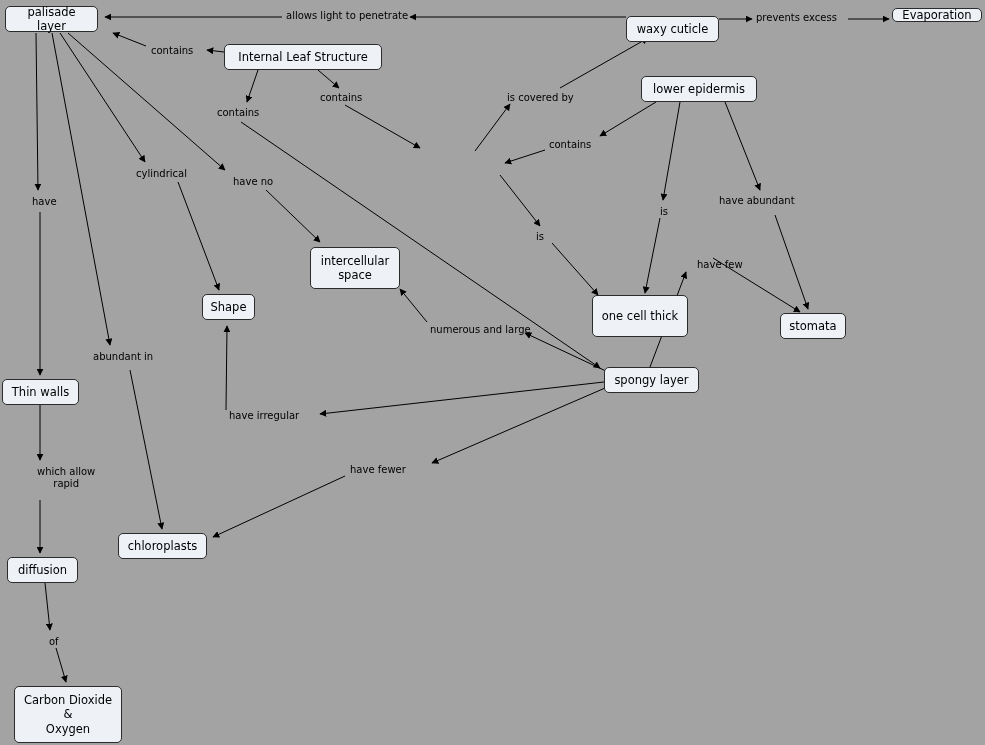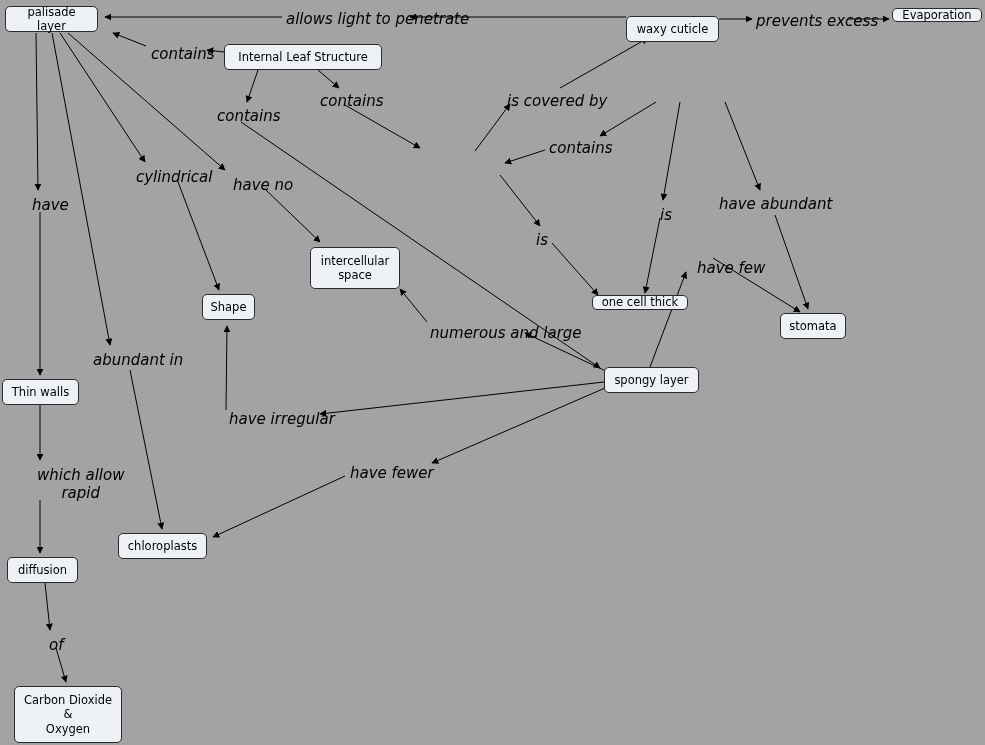--- a/index.html
+++ b/index.html
@@ -34,26 +34,25 @@
     display: flex;
     align-items: center;
     justify-content: center;
     text-align: center;
     padding: 2px 6px;
     white-space: pre-line;
   }
   .edge-label {
     position: absolute;
     color: #000000;
-    font-size: 15px;
+    font-size: 10px;
     line-height: 1.2;
     background: transparent;
     white-space: pre-line;
     text-align: center;
-    font-style: italic;
   }
 </style>
 </head>
 <body>
 
 <div id="canvas">
 
   <svg id="edges" viewBox="0 0 985 745" xmlns="http://www.w3.org/2000/svg">
     <defs>
       <marker id="arrow" viewBox="0 0 10 10" refX="9" refY="5" markerWidth="7" markerHeight="7" orient="auto-start-reverse">
@@ -121,24 +120,25 @@
 
       <path d="M 45 583 L 50 630"></path>
       <path d="M 56 648 L 66 682"></path>
     </g>
   </svg>
 
   <div class="node" style="left:5px; top:6px; width:93px; height:26px;">palisade layer</div>
   <div class="node" style="left:224px; top:44px; width:158px; height:26px;">Internal Leaf Structure</div>
   <div class="node" style="left:626px; top:16px; width:93px; height:26px;">waxy cuticle</div>
   <div class="node" style="left:892px; top:8px; width:90px; height:14px;">Evaporation</div>
+  <div class="node" style="left:641px; top:76px; width:116px; height:26px;">lower epidermis</div>
   <div class="node" style="left:310px; top:247px; width:90px; height:42px;">intercellular
 space</div>
   <div class="node" style="left:202px; top:294px; width:53px; height:26px;">Shape</div>
-  <div class="node" style="left:592px; top:295px; width:96px; height:15px;">one cell thick</div>
+  <div class="node" style="left:592px; top:295px; width:96px; height:42px;">one cell thick</div>
   <div class="node" style="left:780px; top:313px; width:66px; height:26px;">stomata</div>
   <div class="node" style="left:604px; top:367px; width:95px; height:26px;">spongy layer</div>
   <div class="node" style="left:2px; top:379px; width:77px; height:26px;">Thin walls</div>
   <div class="node" style="left:118px; top:533px; width:89px; height:26px;">chloroplasts</div>
   <div class="node" style="left:7px; top:557px; width:71px; height:26px;">diffusion</div>
   <div class="node" style="left:14px; top:686px; width:108px; height:57px;">Carbon Dioxide
 &amp;
 Oxygen</div>
 
   <div class="edge-label" style="left:286px; top:10px;">allows light to penetrate</div>

